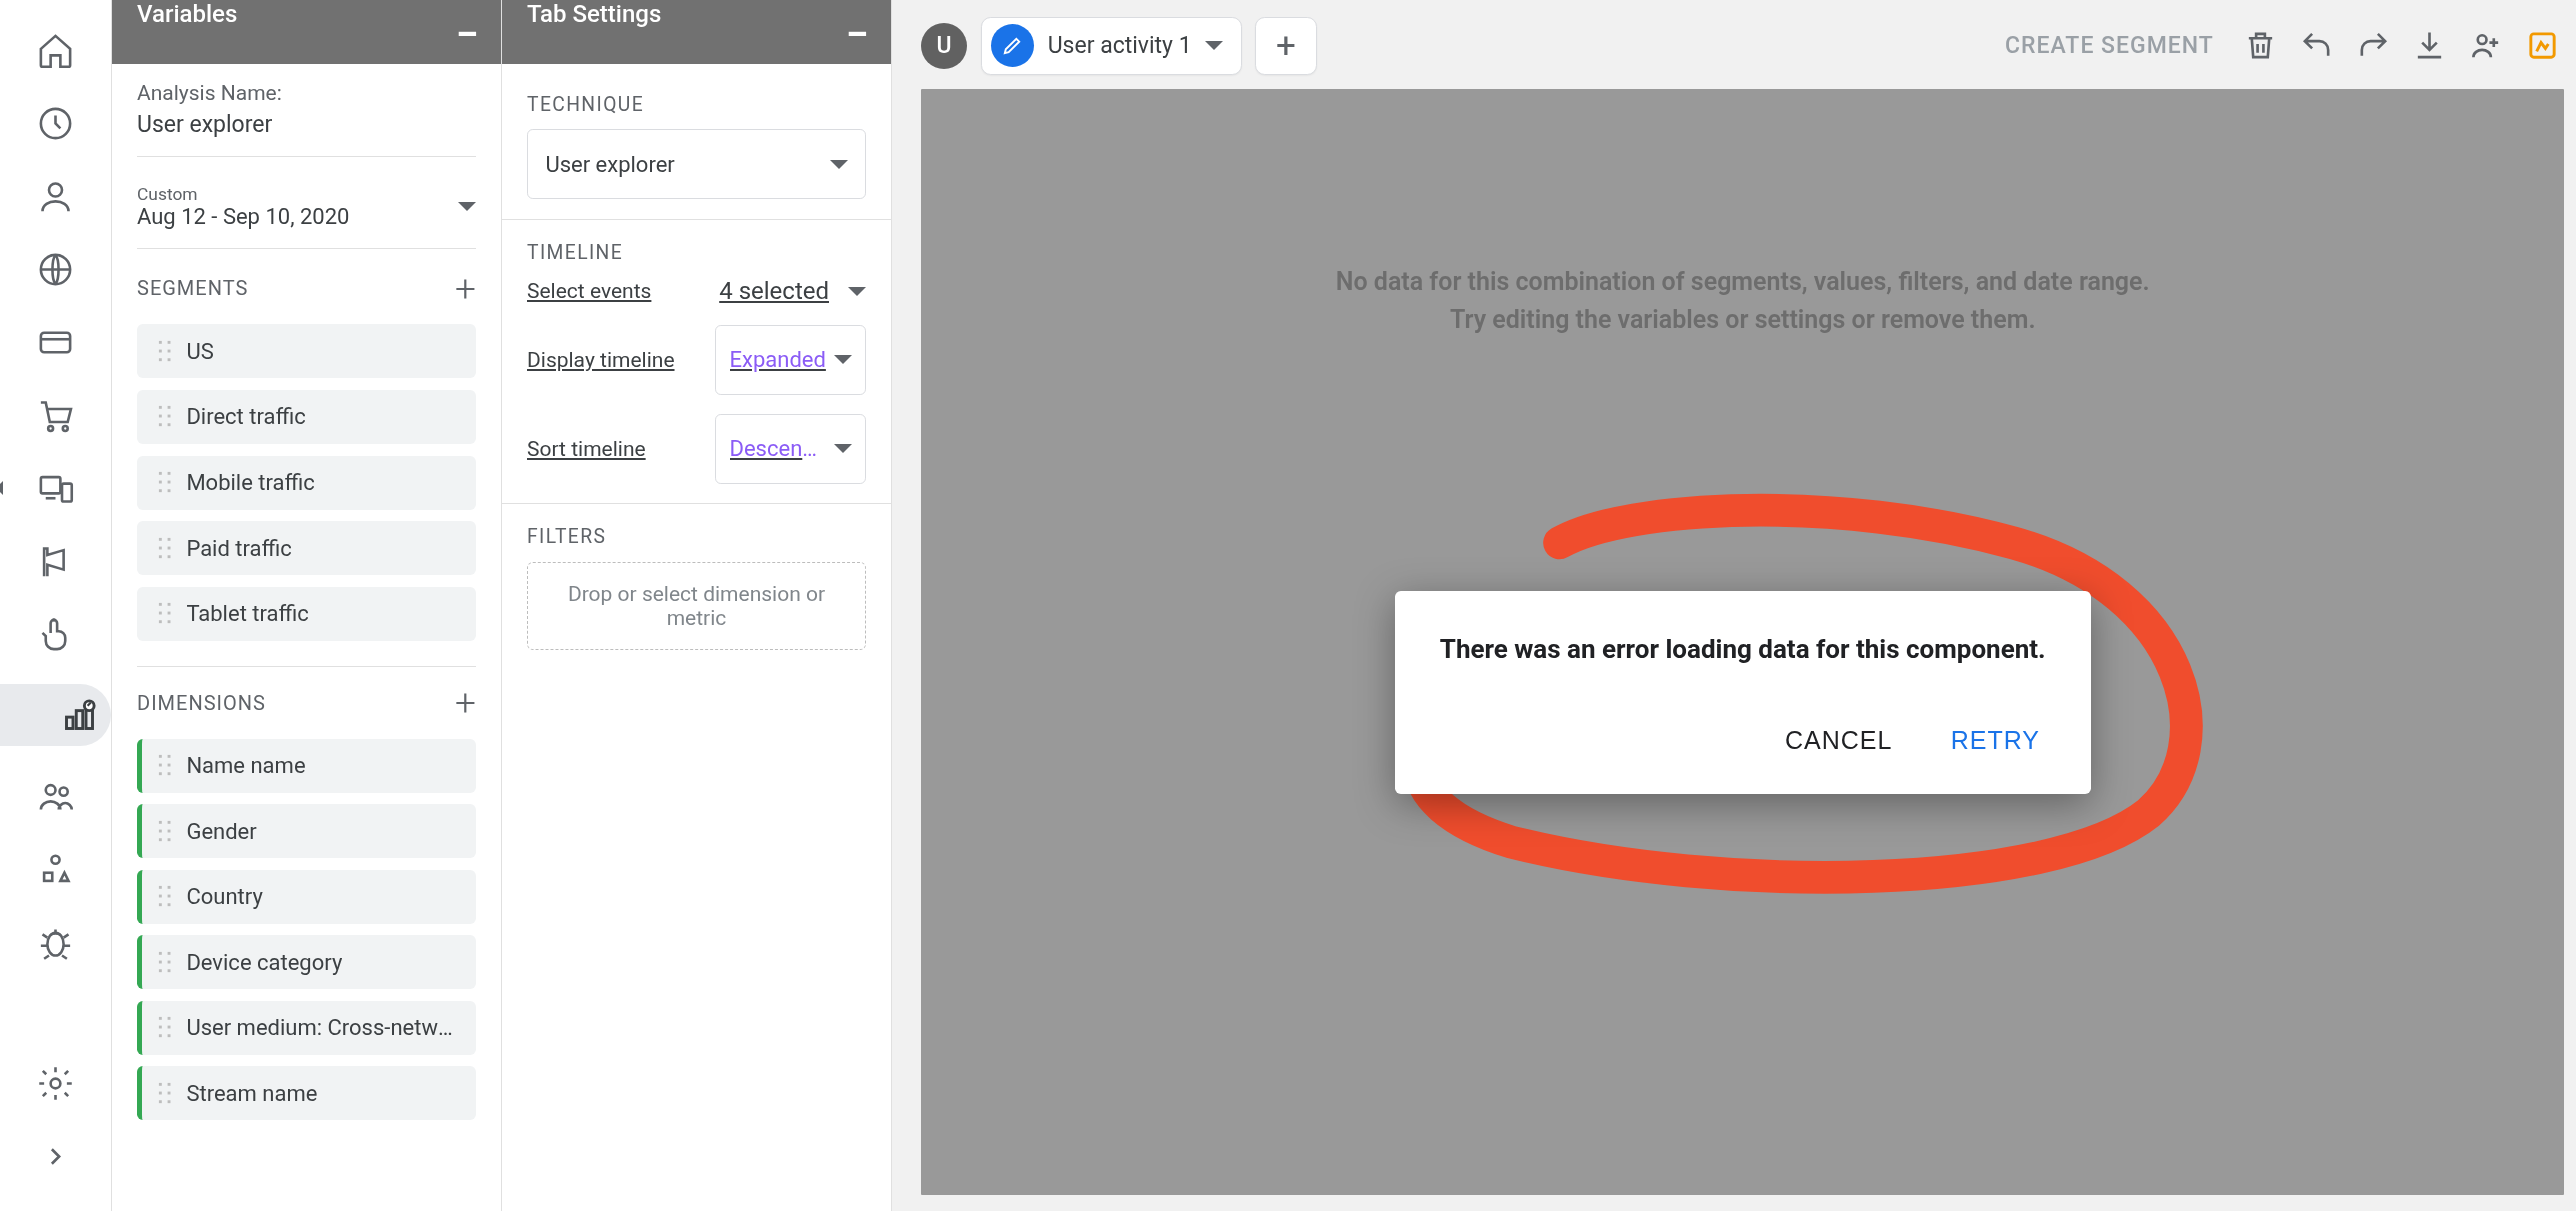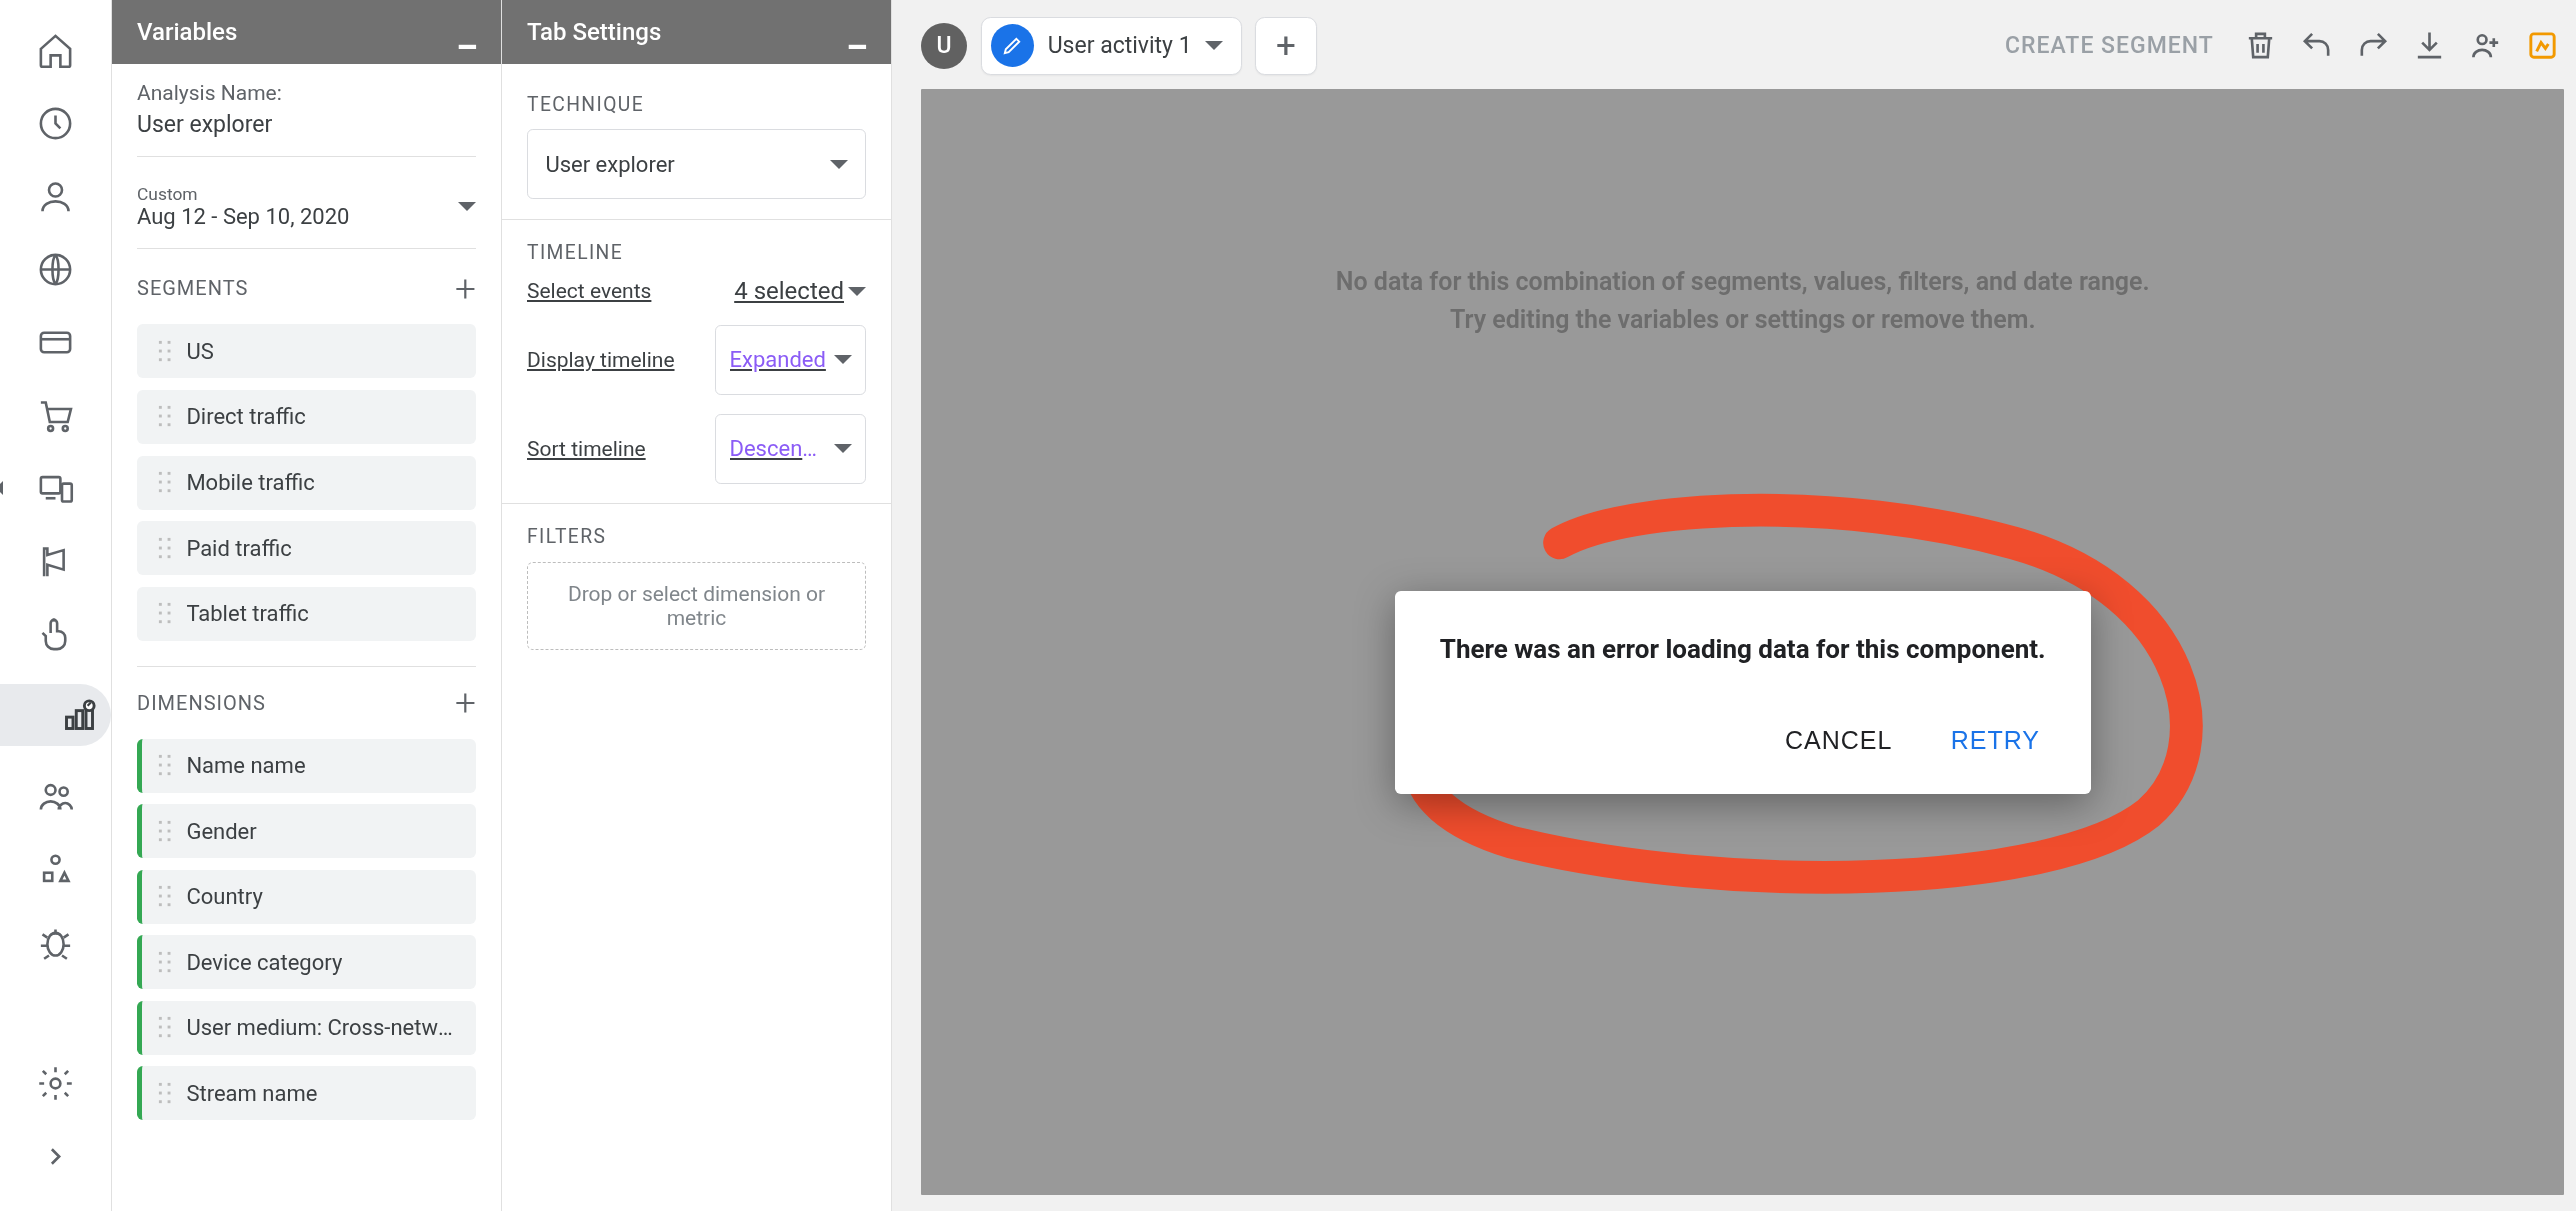--- a/index.html
+++ b/index.html
@@ -66,21 +66,20 @@
     flex-direction:column;
     flex-shrink:0;
   }
   .panel.variables { width: 390px; border-right:1px solid #e0e0e0;}
   .panel.tabsettings { width: 390px; border-right:1px solid #e0e0e0;}
   .panel-header {
     background:#717171;
     color:#fff;
     height:64px;
     display:flex;
-    align-items:center;
     justify-content:space-between;
     padding:0 25px;
     font-size:24px;
     font-weight:500;
   }
   .collapse-btn {
     color:#fff;
     cursor:pointer;
     font-size:39px;
     font-weight:700;
@@ -463,21 +462,21 @@
       <div class="ts-label">TECHNIQUE</div>
       <div class="select-box">
         <span class="txt">User explorer</span>
         <div class="caret-down"></div>
       </div>
       <hr class="ts-divider">
 
       <div class="ts-label">TIMELINE</div>
       <div class="row">
         <div class="row-label">Select events</div>
-        <div style="display:flex;align-items:center;gap:4px;cursor:pointer;">
+        <div style="display:flex;align-items:center;gap:19px;cursor:pointer;">
           <span style="font-size:24px;">4 selected</span>
           <div class="caret-down"></div>
         </div>
       </div>
       <div class="row">
         <div class="row-label">Display timeline</div>
         <div class="select-mini">
           <span class="txt">Expanded</span>
           <div class="caret-down"></div>
         </div>

